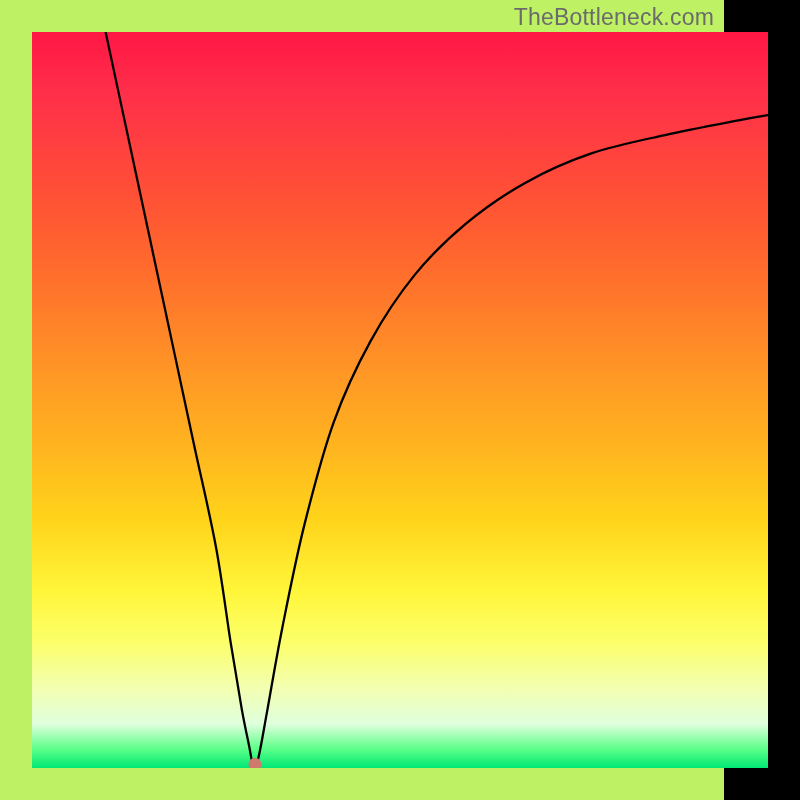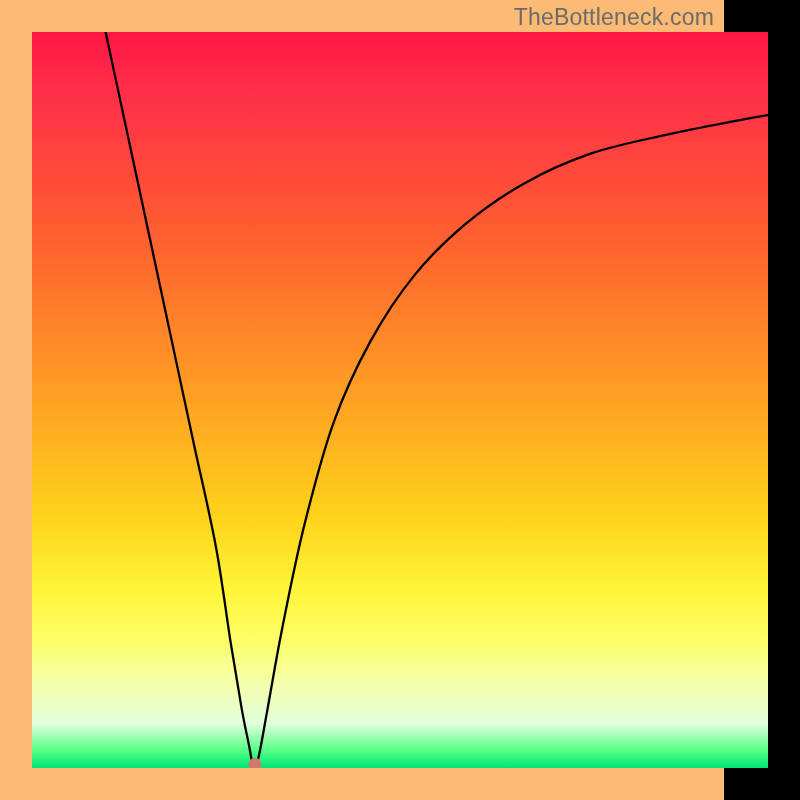--- a/index.html
+++ b/index.html
@@ -10,21 +10,21 @@
     overflow: hidden;
     position: relative;
     font-family: Arial, sans-serif;
   }
   .outer-frame {
     position: absolute;
     top: 0;
     left: 0;
     width: 724px;
     height: 800px;
-    background: #fdba74;
+    background: #bef264;
   }
   .plot-area {
     position: absolute;
     top: 32px;
     left: 32px;
     width: 736px;
     height: 736px;
     background: linear-gradient(to bottom,
       #ff1744 0%,
       #ff2e4a 8%,

